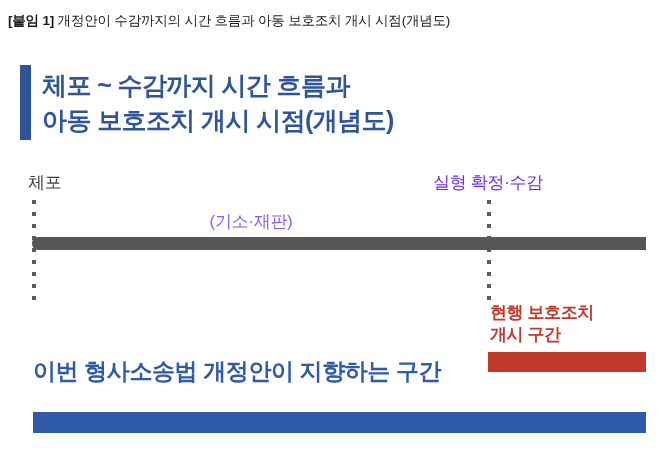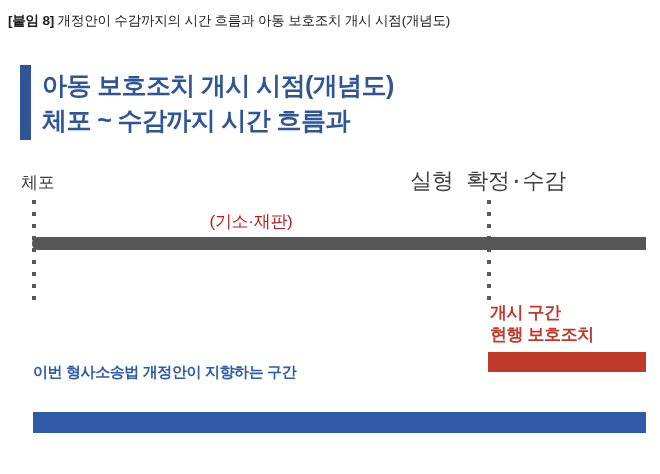--- a/index.html
+++ b/index.html
@@ -57,48 +57,47 @@
     font-weight: bold;
     line-height: 35px;
     color: #2f5597;
     letter-spacing: -0.6px;
   }
   .heading .line { display: block; white-space: nowrap; }
 
   
   .lbl-arrest {
     position: absolute;
-    left: 21px;
+    left: 28px;
     top: 172px;
     font-size: 17px;
     line-height: 22px;
     color: #3b3b3b;
     white-space: nowrap;
     letter-spacing: -0.3px;
   }
   .lbl-sentence {
     position: absolute;
     left: 488px;
     top: 172px;
     transform: translateX(-50%);
-    font-size: 22px;
-    line-height: 22px;
-    color: #404040;
+    font-size: 17px;
+    line-height: 22px;
+    color: #6d28d9;
     white-space: nowrap;
     letter-spacing: -0.3px;
-    font-family: Liberation Mono, monospace;
   }
   .lbl-trial {
     position: absolute;
     left: 251px;
     top: 211px;
     transform: translateX(-50%);
     font-size: 17px;
     line-height: 22px;
-    color: #b91c1c;
+    color: #8b5cf6;
     white-space: nowrap;
     letter-spacing: -0.3px;
   }
 
   
   .guide {
     position: absolute;
     top: 200px;
     width: 4px;
     height: 100px;
@@ -141,21 +140,21 @@
     height: 20px;
     background: #c0392b;
   }
 
   
   .blue-label {
     position: absolute;
     left: 33px;
     top: 360px;
     width: 600px;
-    font-size: 15px;
+    font-size: 23px;
     font-weight: bold;
     line-height: 23px;
     color: #2f5aa8;
     letter-spacing: -0.4px;
   }
   .blue-label .line { display: block; white-space: nowrap; }
   .blue-bar {
     position: absolute;
     left: 33px;
     top: 412px;
@@ -175,41 +174,41 @@
     white-space: nowrap;
     letter-spacing: -0.2px;
   }
 </style>
 </head>
 <body>
 
 <div id="figure">
 
   <div class="caption">
-    <span class="tag">[붙임 8]</span><span> 개정안이 수감까지의 시간 흐름과 아동 보호조치 개시 시점(개념도)</span>
+    <span class="tag">[붙임 1]</span><span> 개정안이 수감까지의 시간 흐름과 아동 보호조치 개시 시점(개념도)</span>
   </div>
 
   <div class="heading-accent"></div>
   <div class="heading">
+    <span class="line">체포 ~ 수감까지 시간 흐름과</span>
     <span class="line">아동 보호조치 개시 시점(개념도)</span>
-    <span class="line">체포 ~ 수감까지 시간 흐름과</span>
   </div>
 
   <div class="lbl-arrest">체포</div>
   <div class="lbl-sentence">실형 확정·수감</div>
   <div class="lbl-trial">(기소·재판)</div>
 
   <div class="guide left"></div>
   <div class="guide right"></div>
 
   <div class="timeline-bar"></div>
 
   <div class="red-label">
+    <span class="line">현행 보호조치</span>
     <span class="line">개시 구간</span>
-    <span class="line">현행 보호조치</span>
   </div>
   <div class="red-bar"></div>
 
   <div class="blue-label">
     <span class="line">이번 형사소송법 개정안이 지향하는 구간</span>
   </div>
   <div class="blue-bar"></div>
 
 
 </div>

